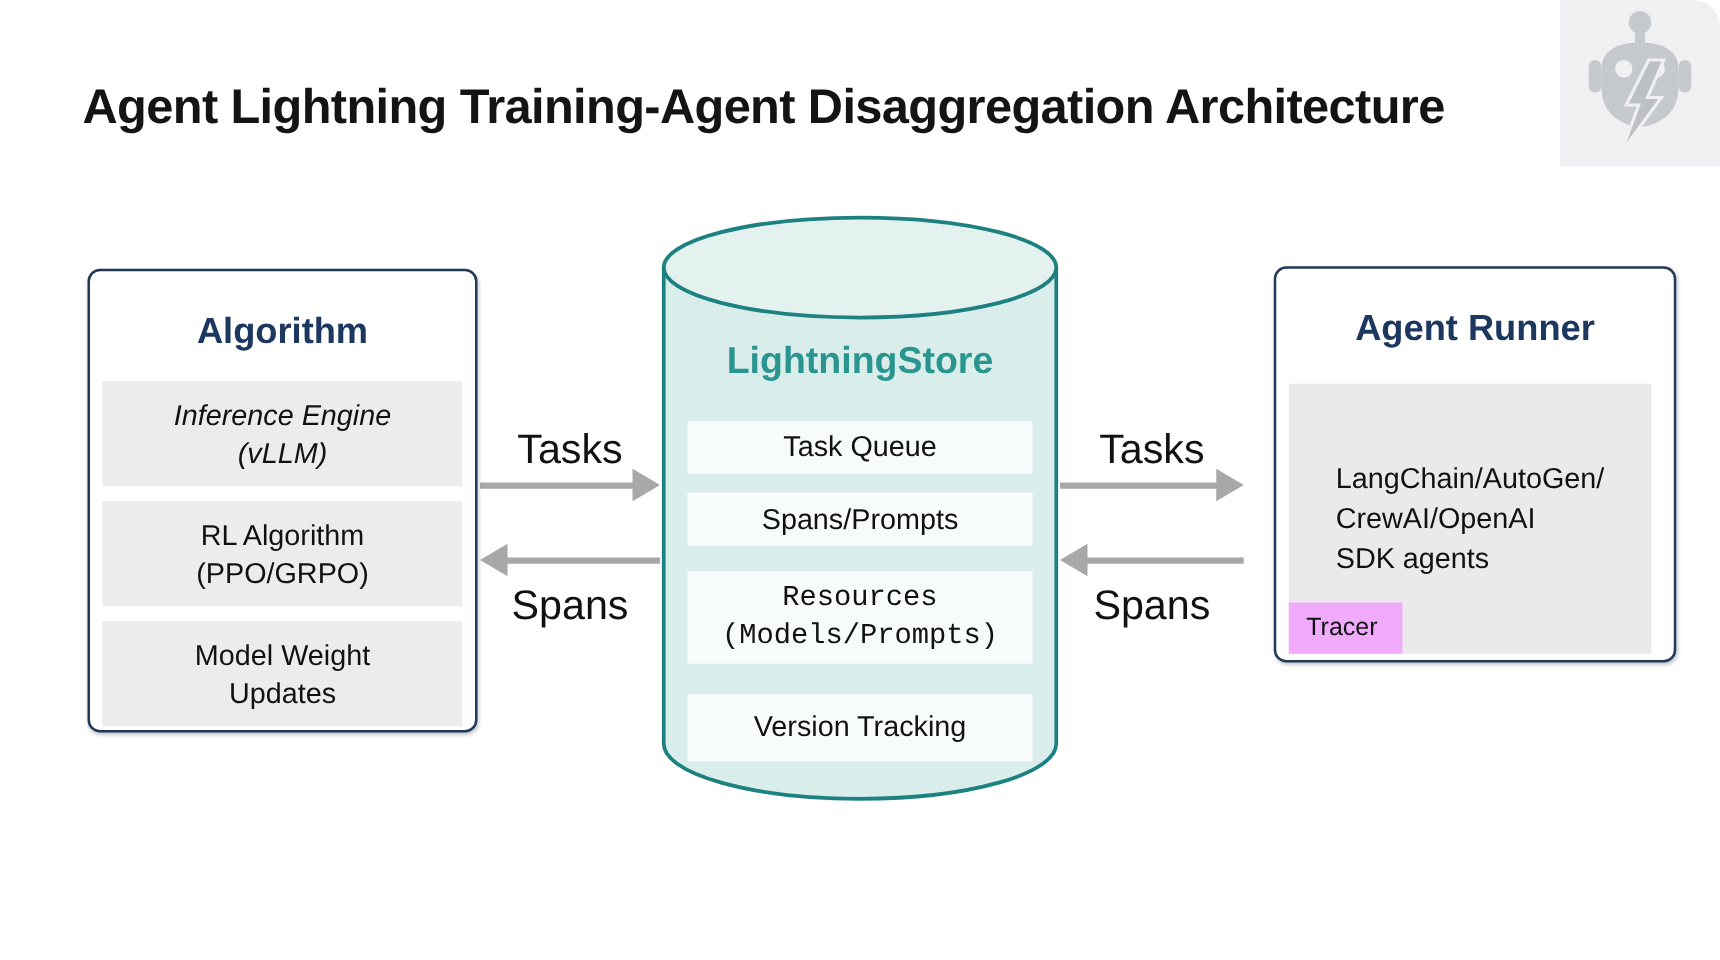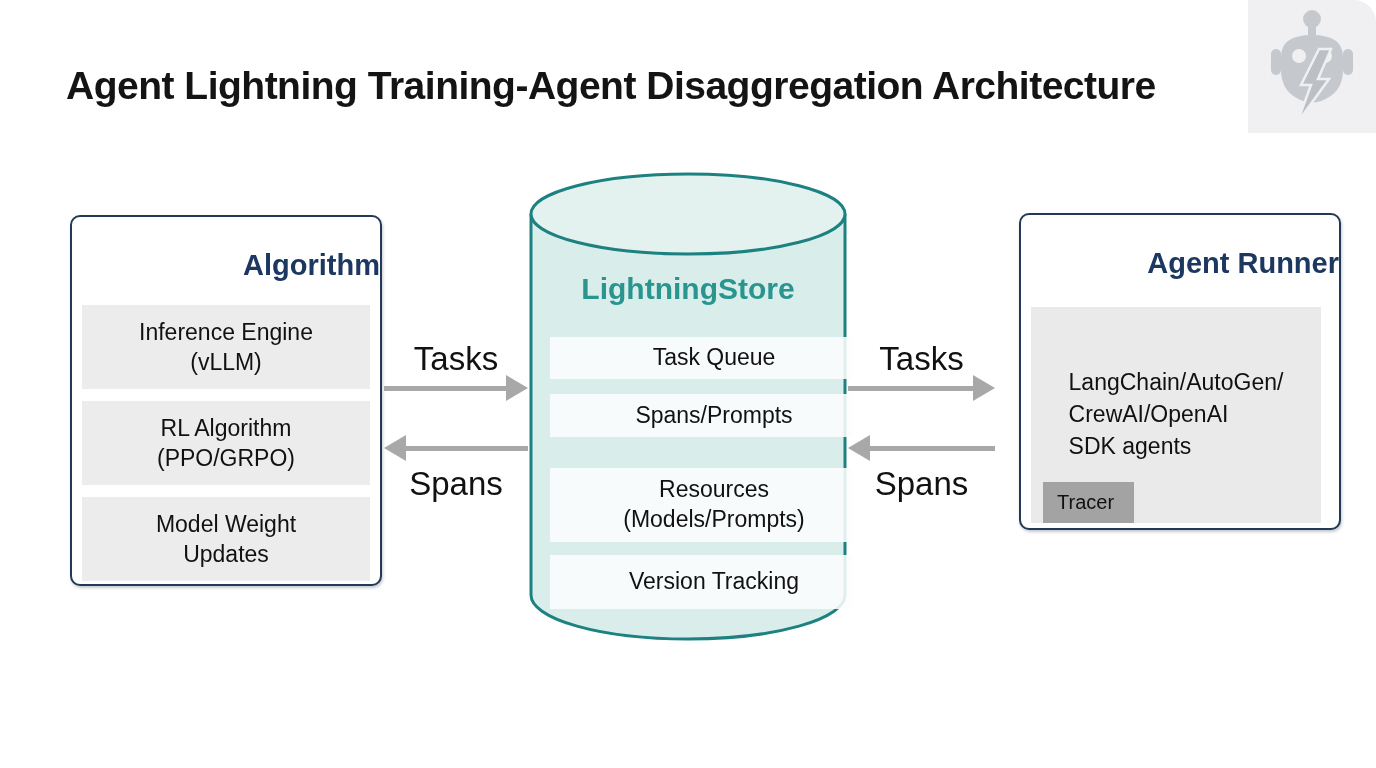--- a/index.html
+++ b/index.html
@@ -25,57 +25,57 @@
   }
 
   .panel{
     position:absolute;background:#fff;border:2px solid var(--panel-border);
     border-radius:10px;box-shadow:1px 2px 3px rgba(90,100,120,0.35);
     box-sizing:border-box;
   }
   .panel-algorithm{left:70px;top:215px;width:312px;height:371px;}
   .panel-runner{left:995px;top:213px;width:322px;height:317px;margin-left:24px;}
   .panel-title{
-    text-align:right;font-weight:bold;font-size:29px;color:var(--navy);
+    text-align:center;font-weight:bold;font-size:29px;color:var(--navy);
     margin:0;position:absolute;left:0;right:0;top:32px;
   }
   .gray-item{
     position:absolute;left:10px;right:10px;background:var(--gray-item);
     display:flex;align-items:center;justify-content:center;text-align:center;
     font-size:23px;line-height:1.32;color:#111;
   }
-  .alg-item-0{top:88px;height:84px;}
+  .alg-item-0{top:88px;height:84px;font-style:italic;}
   .alg-item-1{top:184px;height:84px;}
   .alg-item-2{top:280px;height:84px;}
 
   .runner-body{
     position:absolute;left:10px;right:18px;top:92px;height:216px;background:#eaeaea;
     display:flex;align-items:center;justify-content:center;text-align:left;
     font-size:23px;line-height:1.38;color:#111;
   }
   .tracer-chip{
-    position:absolute;left:12px;bottom:0;width:91px;height:41px;background:#a3a3a3;
+    position:absolute;left:0;bottom:0;width:91px;height:41px;background:#f0abfc;
     display:flex;align-items:center;font-size:20px;color:#111;padding-left:14px;
     box-sizing:border-box;
   }
 
   .cylinder{position:absolute;left:528px;top:171px;width:320px;height:470px;}
   .cylinder svg{position:absolute;left:0;top:0;}
   .cyl-title{
     position:absolute;left:0;width:320px;top:101px;text-align:center;
     font-size:30px;font-weight:bold;color:var(--teal-text);
   }
   .cyl-item{
     position:absolute;left:22px;width:276px;background:rgba(252,253,253,0.88);
     display:flex;align-items:center;justify-content:center;text-align:center;
-    font-size:23px;line-height:1.3;color:#111;padding-left:26px;
+    font-size:23px;line-height:1.3;color:#111;
   }
   .cyl-item-0{top:166px;height:42px;}
   .cyl-item-1{top:223px;height:43px;}
-  .cyl-item-2{top:297px;height:74px;}
+  .cyl-item-2{top:286px;height:74px;font-family:Liberation Mono, monospace;}
   .cyl-item-3{top:384px;height:54px;}
 
   .flow-label{
     position:absolute;font-size:33px;color:#111;text-align:center;
   }
   .arrow{position:absolute;height:26px;}
   .arrow .shaft{position:absolute;top:11px;height:5px;background:var(--arrow);}
   .arrow .head-right{
     position:absolute;top:0;width:0;height:0;
     border-top:13px solid transparent;border-bottom:13px solid transparent;

